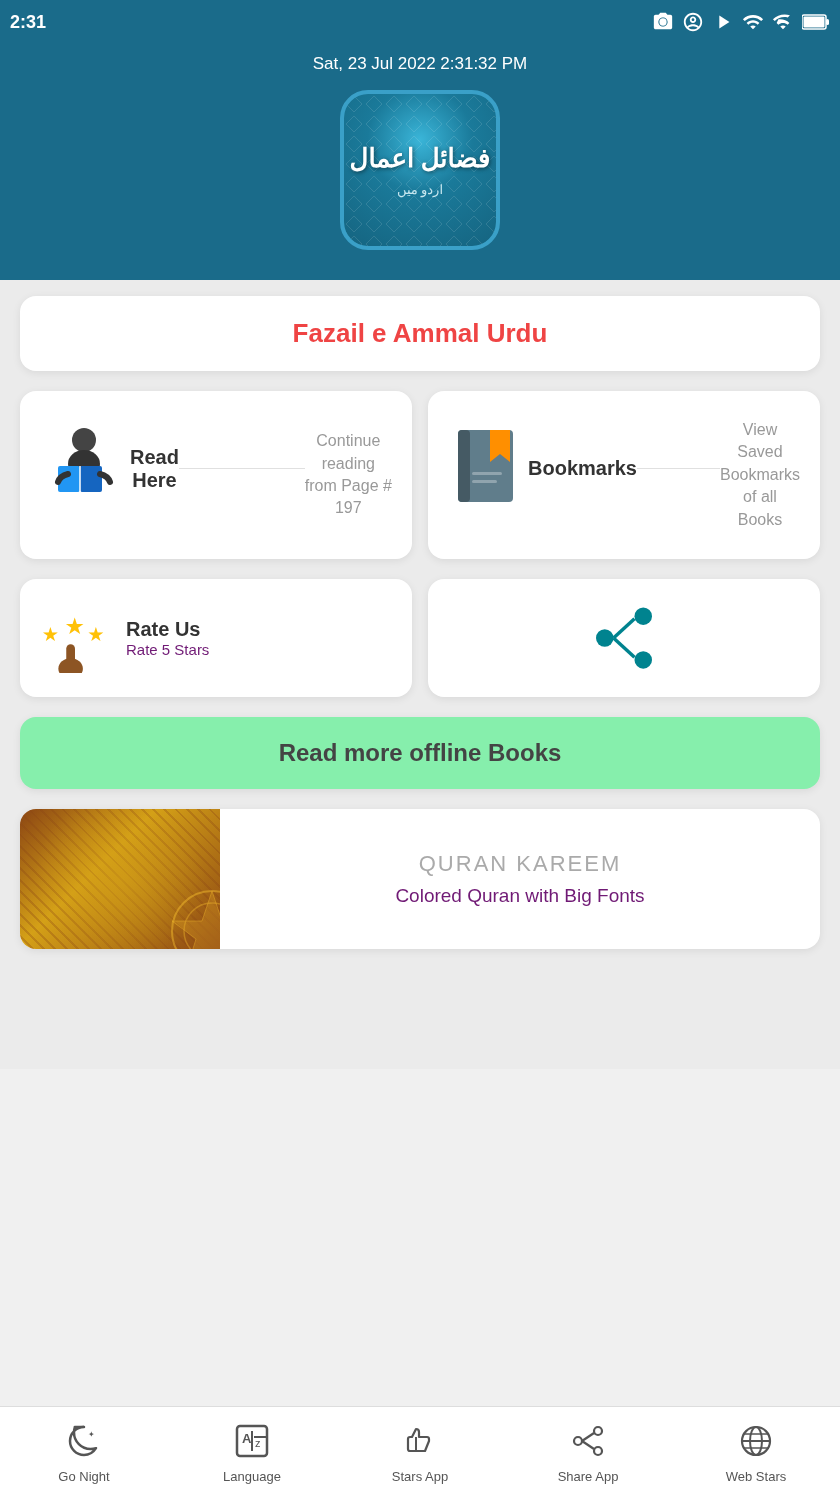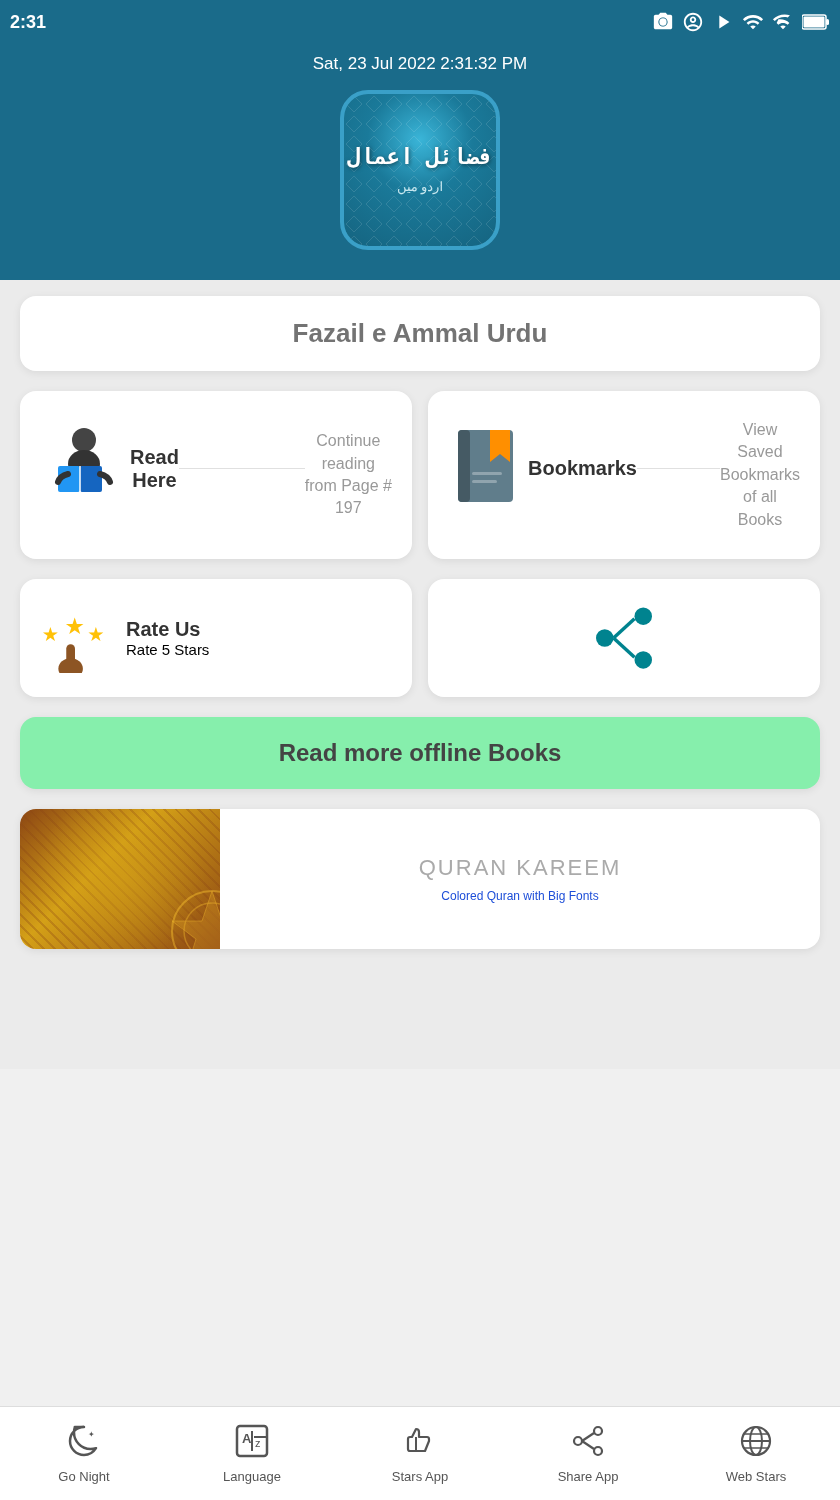--- a/index.html
+++ b/index.html
@@ -77,21 +77,21 @@
     .title-card {
       background: white;
       border-radius: 16px;
       padding: 22px;
       text-align: center;
       margin-bottom: 20px;
       box-shadow: 0 2px 8px rgba(0,0,0,0.08);
     }
     .title-card h1 {
       font-size: 26px;
-      color: #737373;
+      color: #ef4444;
       font-weight: 600;
     }
 
     
     .main-grid {
       display: grid;
       grid-template-columns: 1fr 1fr;
       gap: 16px;
       margin-bottom: 20px;
     }
@@ -156,21 +156,21 @@
       align-items: center;
       justify-content: center;
     }
     .action-card-text .action-title {
       font-size: 20px;
       font-weight: bold;
       color: #333;
     }
     .action-card-text .action-subtitle {
       font-size: 15px;
-      color: #000000;
+      color: #701a75;
     }
     .share-card {
       justify-content: center;
     }
 
     
     .offline-card {
       background: #86efac;
       border-radius: 16px;
       padding: 22px;
@@ -228,22 +228,22 @@
       text-align: center;
     }
     .book-name {
       font-size: 22px;
       font-weight: normal;
       color: #aaa;
       letter-spacing: 2px;
       margin-bottom: 8px;
     }
     .book-desc {
-      font-size: 12px;
-      color: #1d4ed8;
+      font-size: 19px;
+      color: #701a75;
     }
 
     
     .bottom-nav {
       position: fixed;
       bottom: 0;
       left: 0;
       width: 840px;
       background: white;
       border-top: 1px solid #ddd;
@@ -320,21 +320,21 @@
 
       <svg width="152" height="152" viewBox="0 0 152 152" style="position:absolute;top:0;left:0;">
         <defs>
           <pattern id="geo" x="0" y="0" width="20" height="20" patternUnits="userSpaceOnUse">
             <polygon points="10,2 18,10 10,18 2,10" fill="none" stroke="rgba(255,255,255,0.15)" stroke-width="0.8"></polygon>
           </pattern>
         </defs>
         <rect width="152" height="152" fill="url(#geo)"></rect>
       </svg>
       <div style="position:relative;z-index:2;text-align:center;">
-        <div style="color:white;font-size:22px;font-weight:bold;font-family:Liberation Mono, monospace;line-height:1.3;text-shadow:1px 1px 4px rgba(0,0,0,0.5);">فضائل اعمال</div>
+        <div style="color:white;font-size:26px;font-weight:bold;font-family:Liberation Serif, serif;line-height:1.3;text-shadow:1px 1px 4px rgba(0,0,0,0.5);">فضائل اعمال</div>
         <div style="color:#c8e8f0;font-size:13px;margin-top:6px;font-family:serif;">اردو میں</div>
       </div>
     </div>
   </div>
 </div>
 
 <div class="content-area">
 
   <div class="title-card">
     <h1>Fazail e Ammal Urdu</h1>

